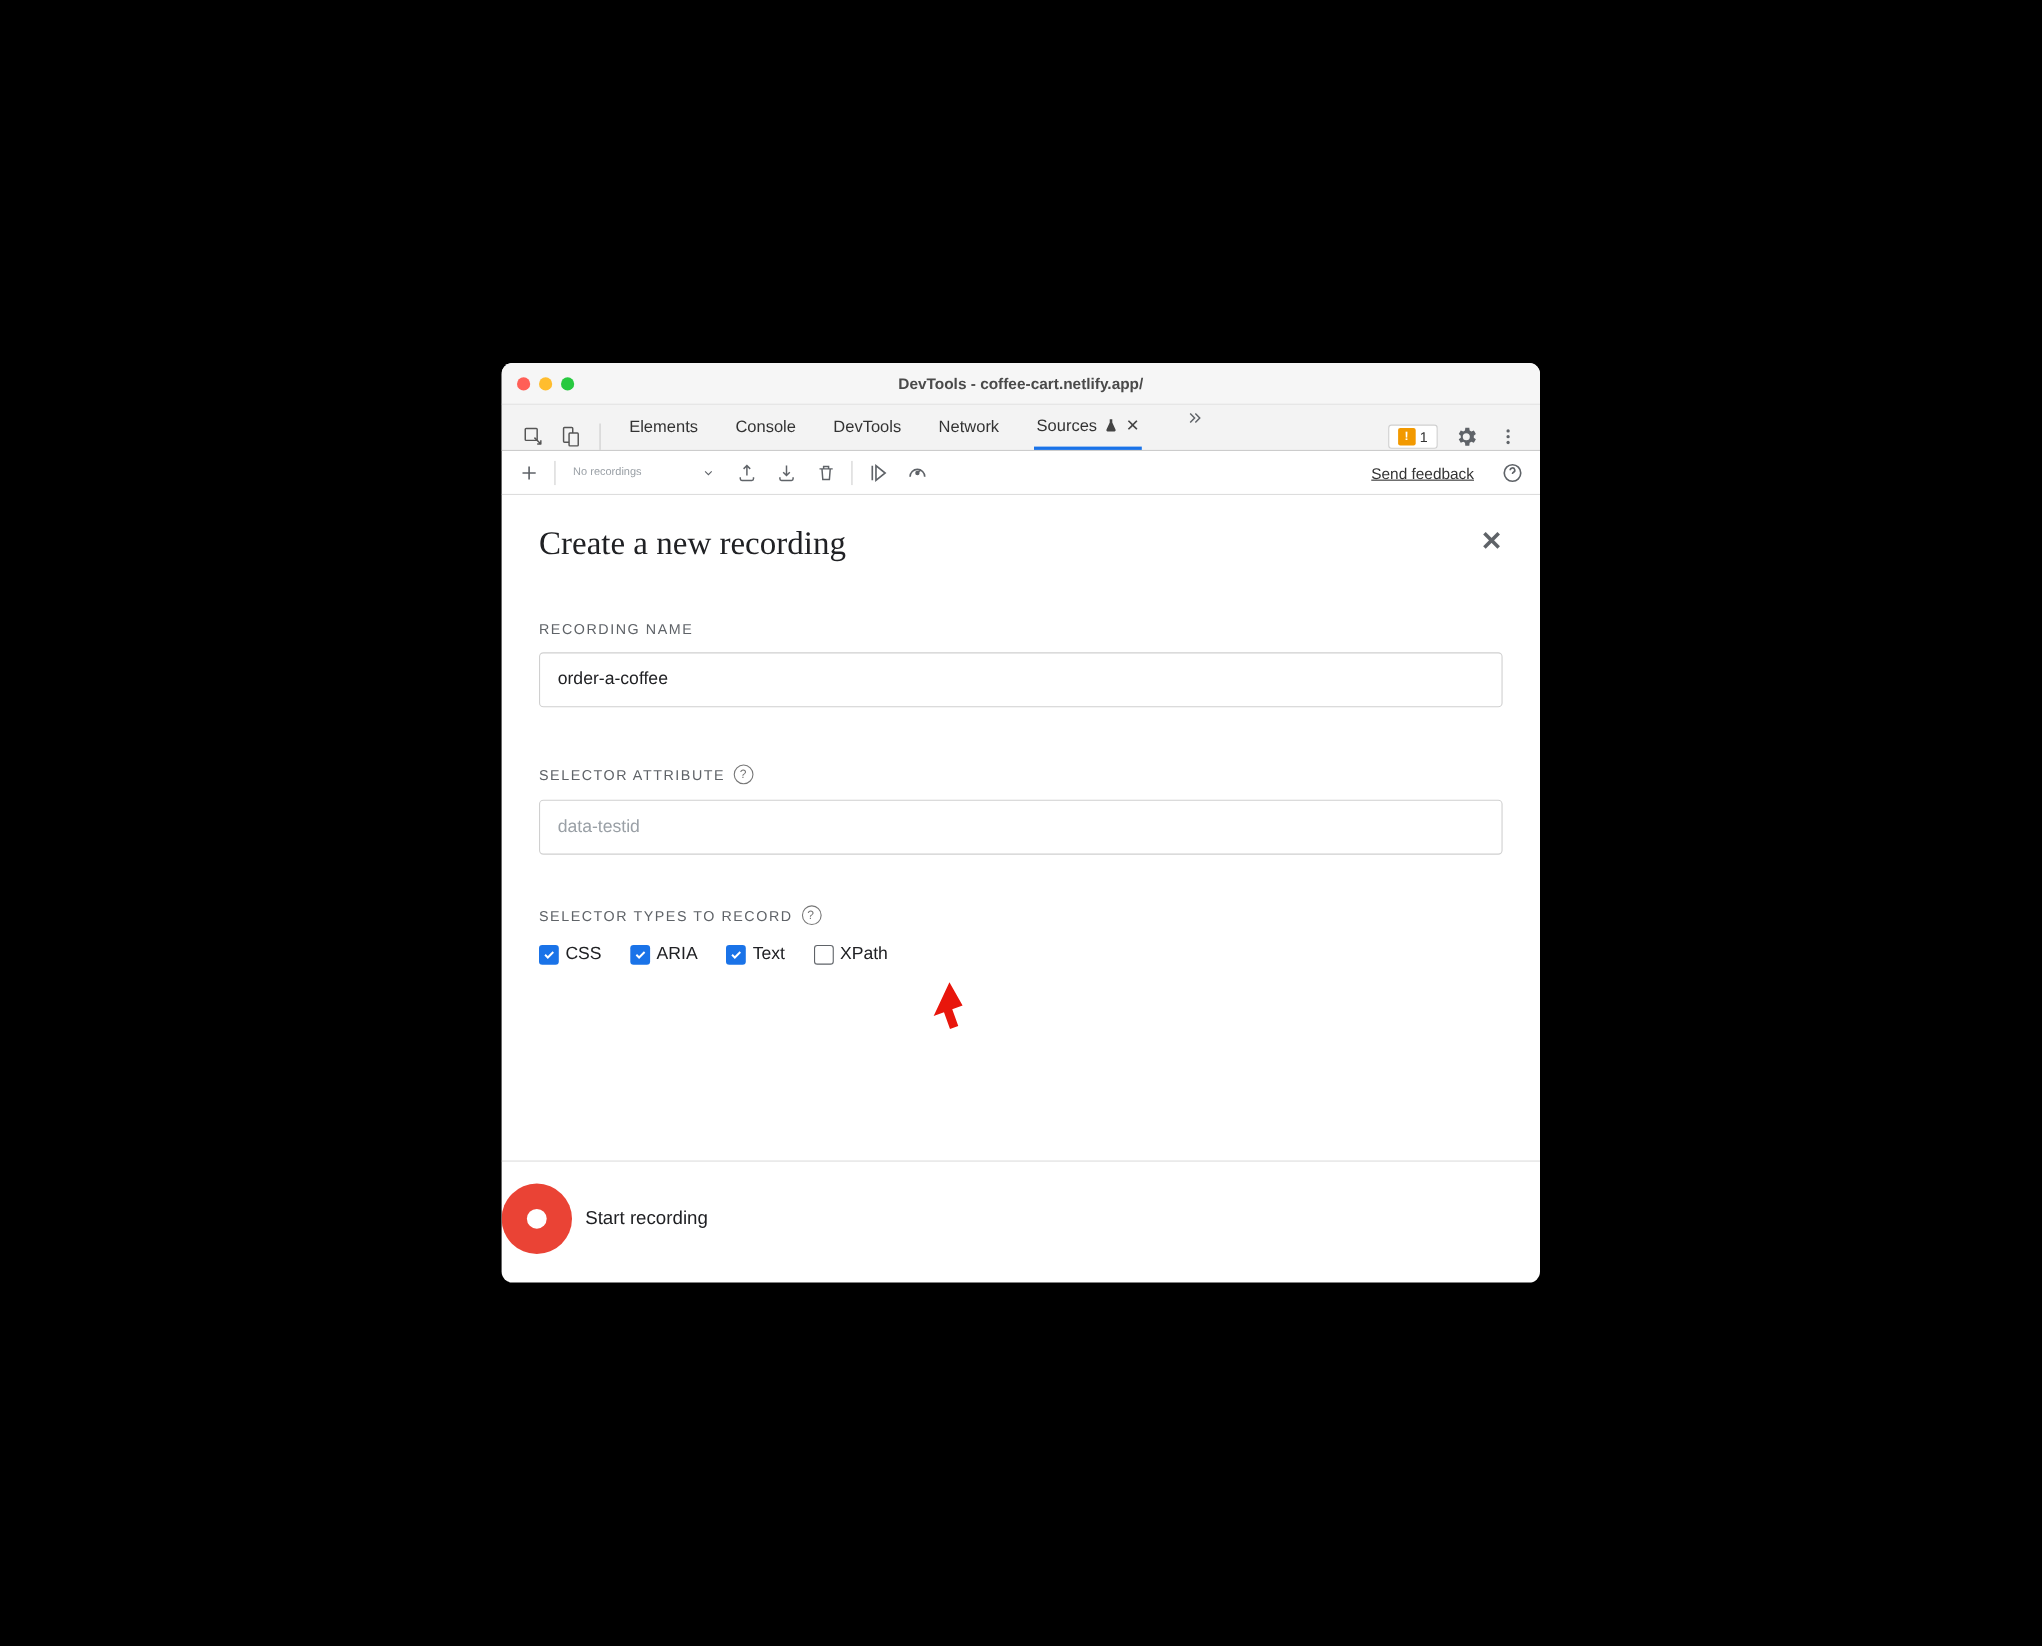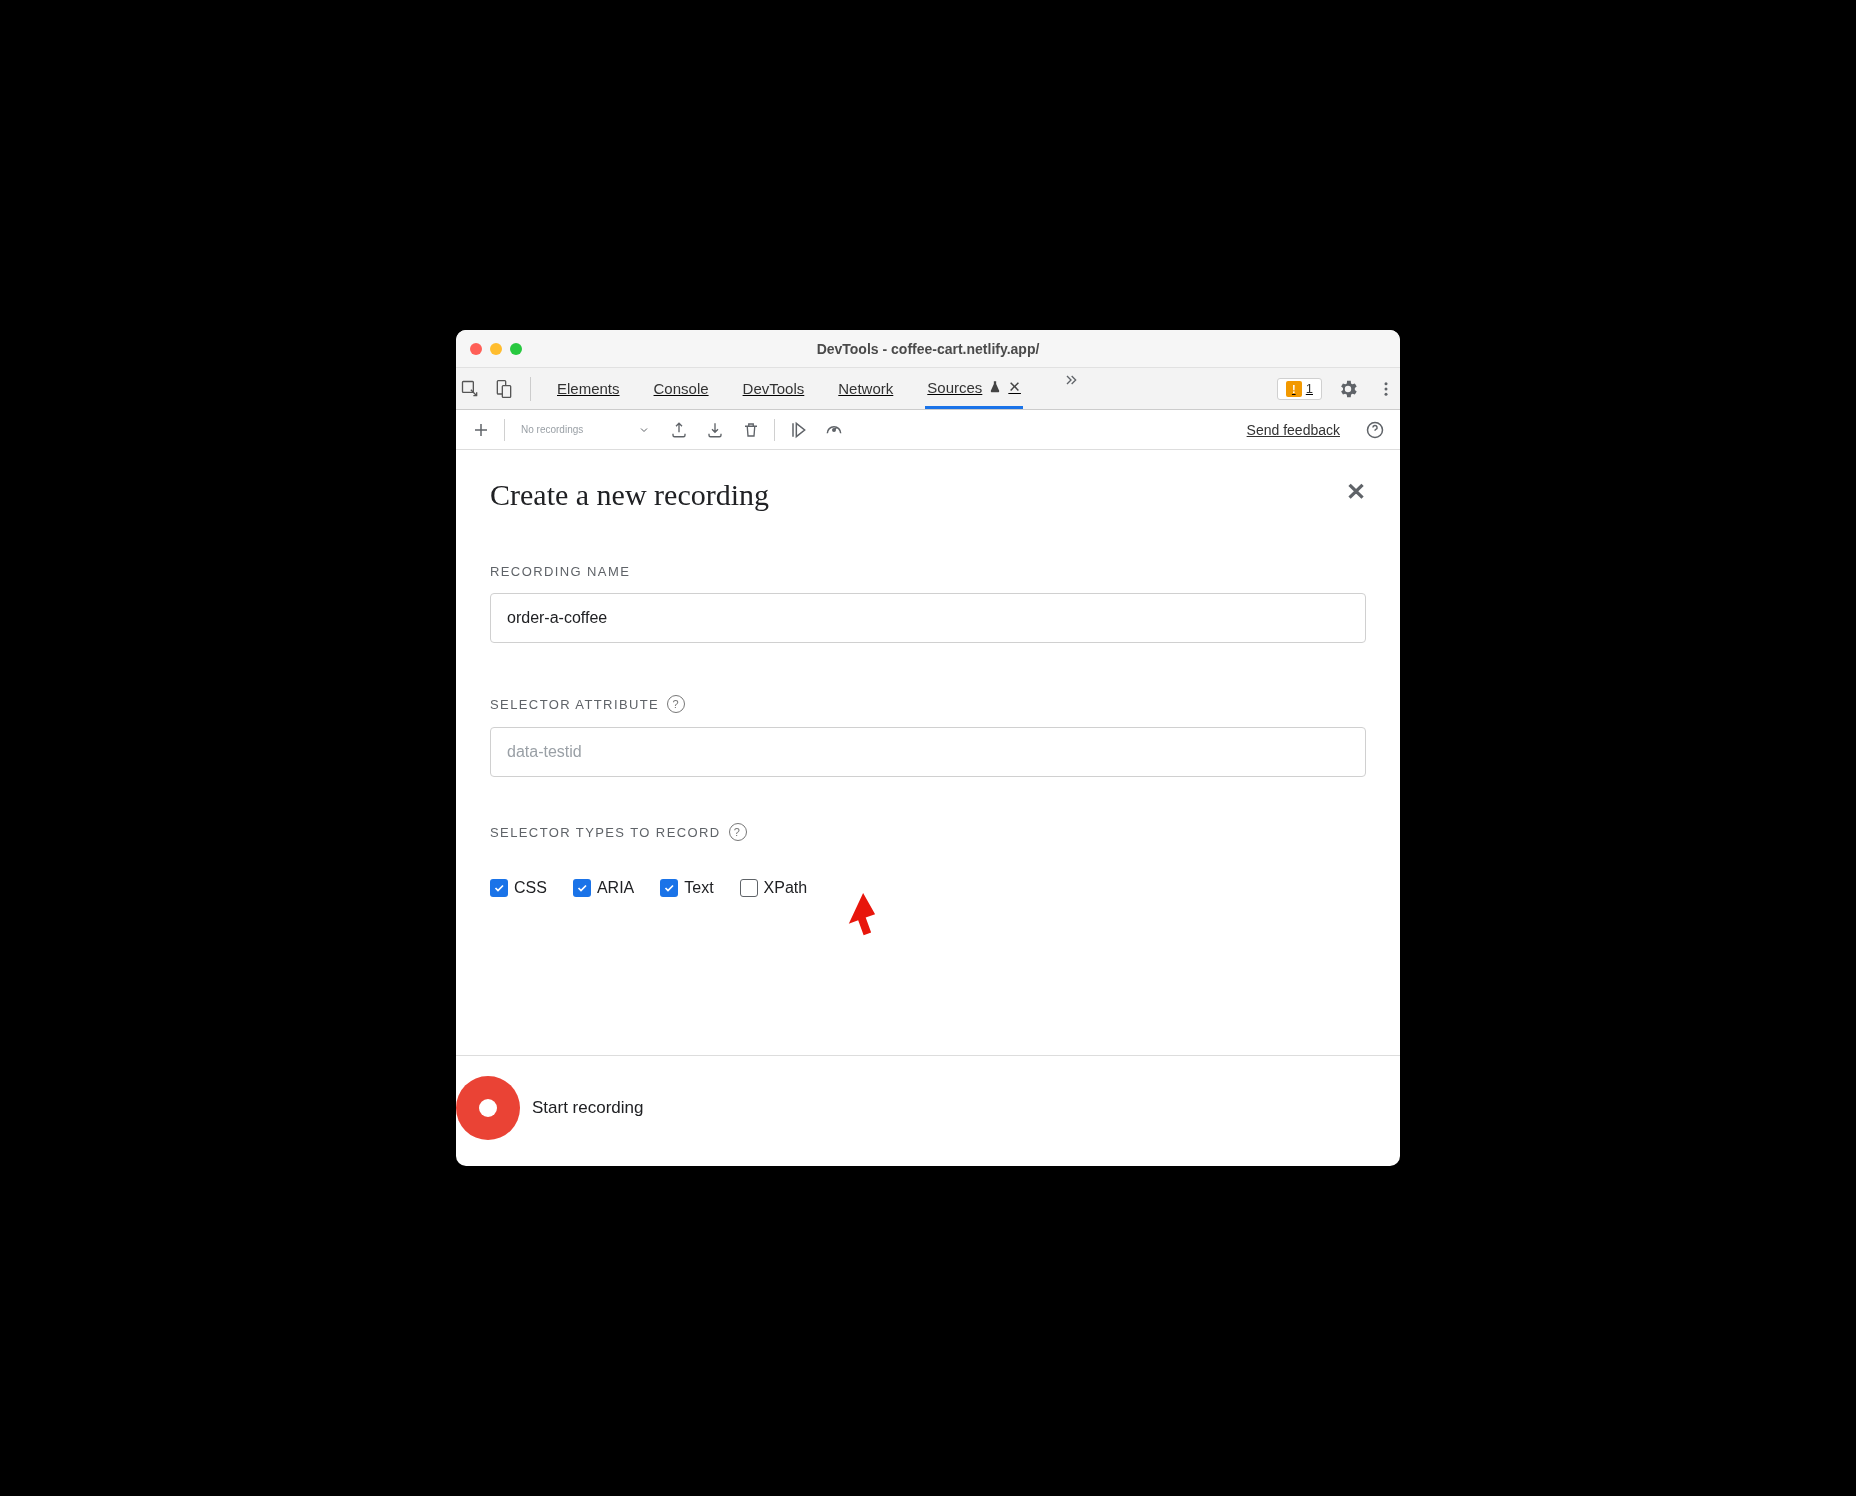--- a/index.html
+++ b/index.html
@@ -27,21 +27,21 @@
 }
 .traffic { display: flex; gap: 8px; }
 .dot { width: 12px; height: 12px; border-radius: 50%; }
 .dot.red{background:#ff5f57}.dot.yellow{background:#ffbd2e}.dot.green{background:#28c940}
 .titlebar .title {
   position: absolute; left: 0; right: 0; text-align: center;
   font-size: 14px; color: #4a4a4a; font-weight: 600;
 }
 .tabbar {
   height: 42px; background: #f3f3f3; border-bottom: 1px solid #ccc;
-  display: flex; align-items: center; padding: 0 2px; gap: 6px; text-decoration: underline;
+  display: flex; align-items: flex-end; padding: 0 17px; gap: 6px;
 }
 .left-tools { display: flex; align-items: center; gap: 10px; padding-right: 14px; border-right: 1px solid #ccc; margin-right: 8px;}
 .icon-btn { width: 24px; height: 24px; display: flex; align-items: center; justify-content: center; color: #555; cursor: pointer;}
 .tabs { display: flex; gap: 30px; font-size: 15px; color: #333; margin-left: 10px;}
 .tab { padding: 10px 2px; cursor: pointer; position: relative; display: flex; align-items: center; gap: 6px;}
 .tab.active { border-bottom: 3px solid #1a73e8;}
 .flask { font-size: 14px; }
 .close-x { font-size: 15px; color: #444; cursor: pointer; }
 .spacer { flex: 1; }
 .right-tools { display: flex; align-items: center; gap: 14px;}
@@ -67,21 +67,21 @@
   display:flex; align-items:center; gap:8px;
 }
 .help-circle { width:18px; height:18px; border:1.6px solid #777; border-radius:50%; display:flex; align-items:center; justify-content:center; font-size:11px; color:#777; cursor:pointer;}
 .input {
   margin-top: 14px; width: 100%; height: 50px;
   border: 1px solid #d0d0d0; border-radius: 4px;
   padding: 0 16px; font-size: 16px; color:#202124; outline:none;
 }
 .input::placeholder { color:#9aa0a6;}
 .checkbox-row { display:flex; gap: 26px; margin-top: 18px; align-items:center;}
-.cb { display:flex; align-items:flex-end; gap:6px; font-size:16px; color:#202124;margin-top:20px;}
+.cb { display:flex; align-items:flex-end; gap:6px; font-size:16px; color:#202124;}
 .cb-box { width:18px; height:18px; border-radius:3px; display:flex; align-items:center; justify-content:center; cursor:pointer;}
 .cb-box.checked { background:#1a73e8;}
 .cb-box.unchecked { border:1.8px solid #5f6368; background:#fff;}
 .cb-box.checked svg { color:#fff;}
 .footer { border-top:1px solid #ddd; padding: 20px 0 26px; display:flex; flex-direction:row; align-items:center; gap:12px;}
 .rec-btn { width:64px; height:64px; border-radius:50%; background:#ea4335; display:flex; align-items:center; justify-content:center; cursor:pointer;}
 .rec-btn .inner { width:18px; height:18px; background:#fff; border-radius:50%;}
 .start-txt { font-size:17px; color:#202124;}
 .annot-arrow {
   position:absolute; left: 370px; top: 432px;

